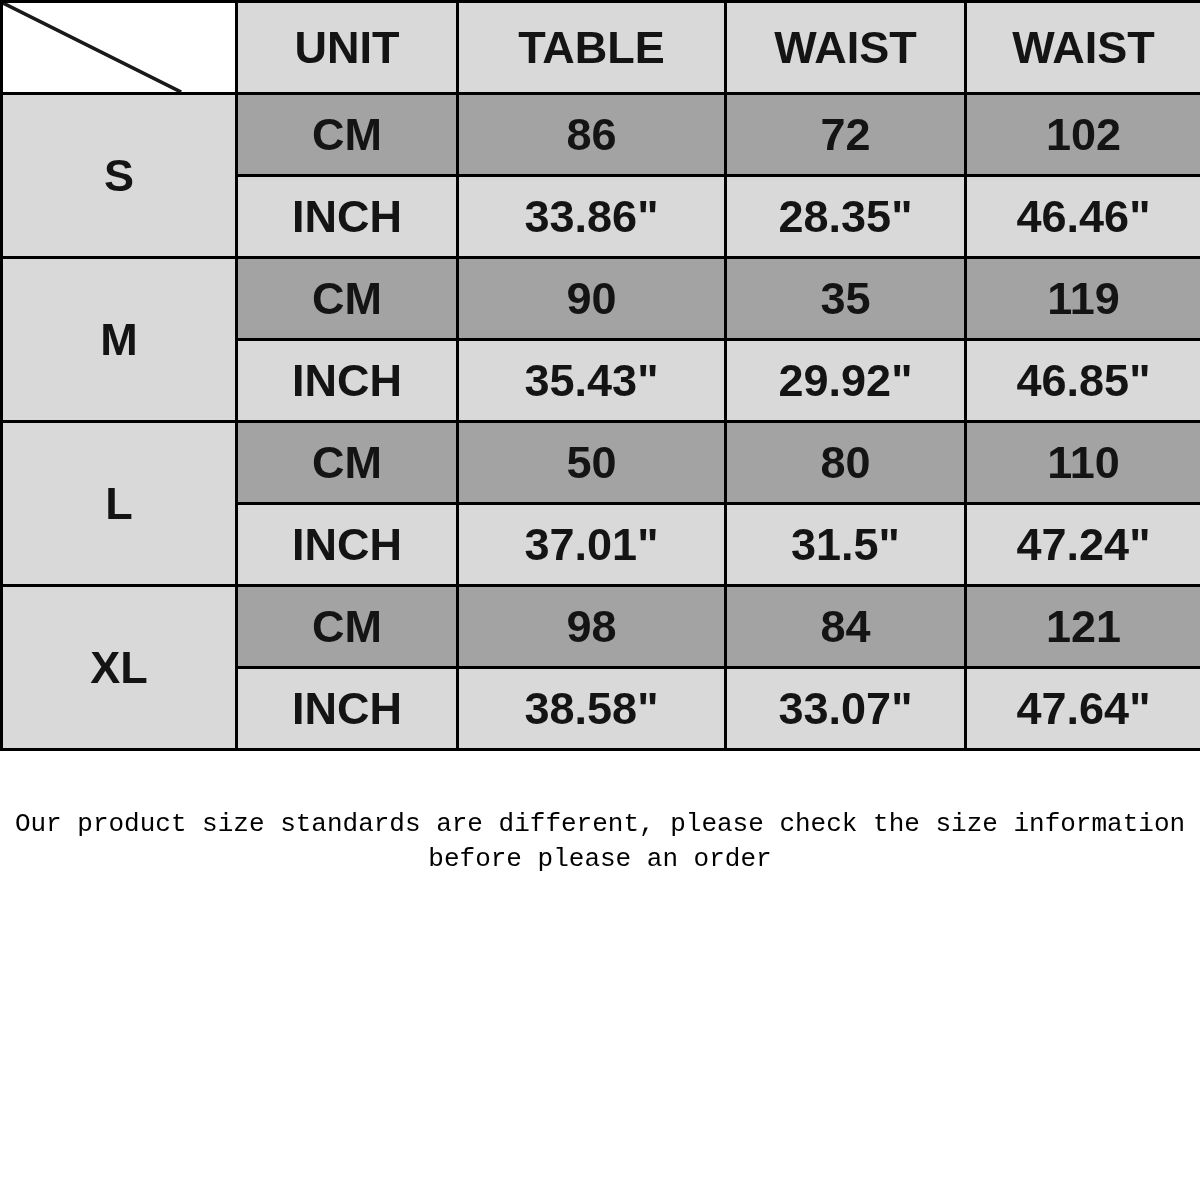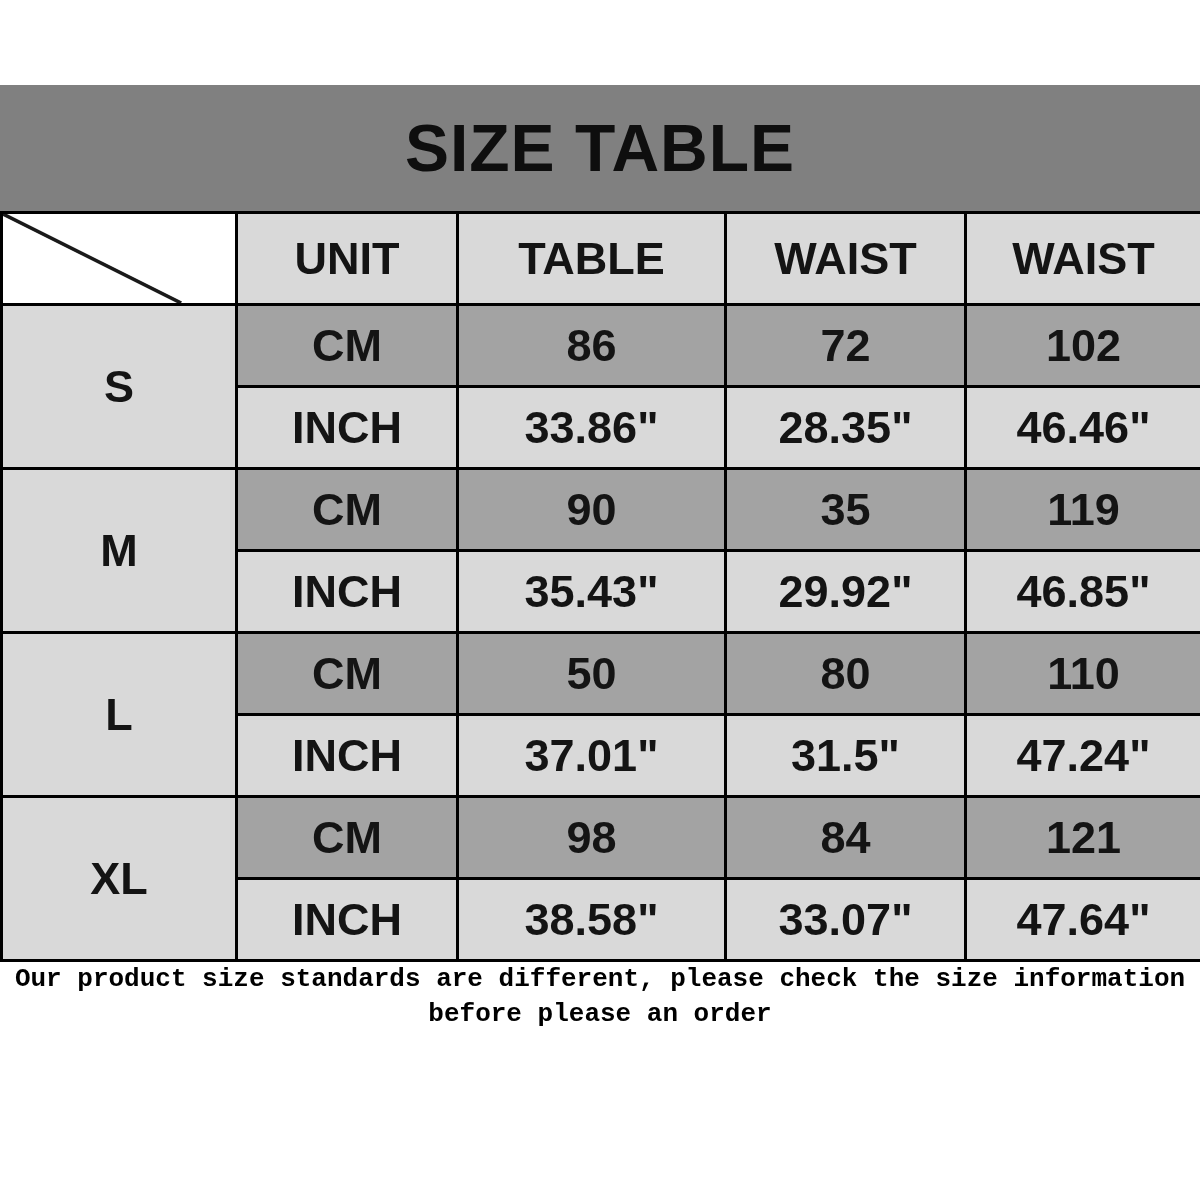--- a/index.html
+++ b/index.html
@@ -39,36 +39,34 @@
     padding: 0;
     overflow: hidden;
   }
   tr.header-row  { height: 92px; }
   tr.data-row    { height: 82px; }
   .shaded { background: #d9d9d9; }
   .plain  { background: #a3a3a3; }
   .corner { position: relative; background: #ffffff; }
   .corner svg { position: absolute; left: 0; top: 0; width: 100%; height: 100%; display: block; }
   .footer {
+    margin-top: 56px;
     text-align: center;
     font-family: "Liberation Mono", monospace;
-    font-weight: 700;
+    font-weight: 400;
     font-size: 26px;
     color: #000000;
     line-height: 1.35;
   }
 </style>
 </head>
 <body>
 
 <div class="page">
 
-  <div class="title-bar">
-    <span class="title-text">SIZE TABLE</span>
-  </div>
 
   <table class="size-table">
     <colgroup>
       <col style="width:235px">
       <col style="width:221px">
       <col style="width:268px">
       <col style="width:240px">
       <col style="width:236px">
     </colgroup>
     <tbody>

